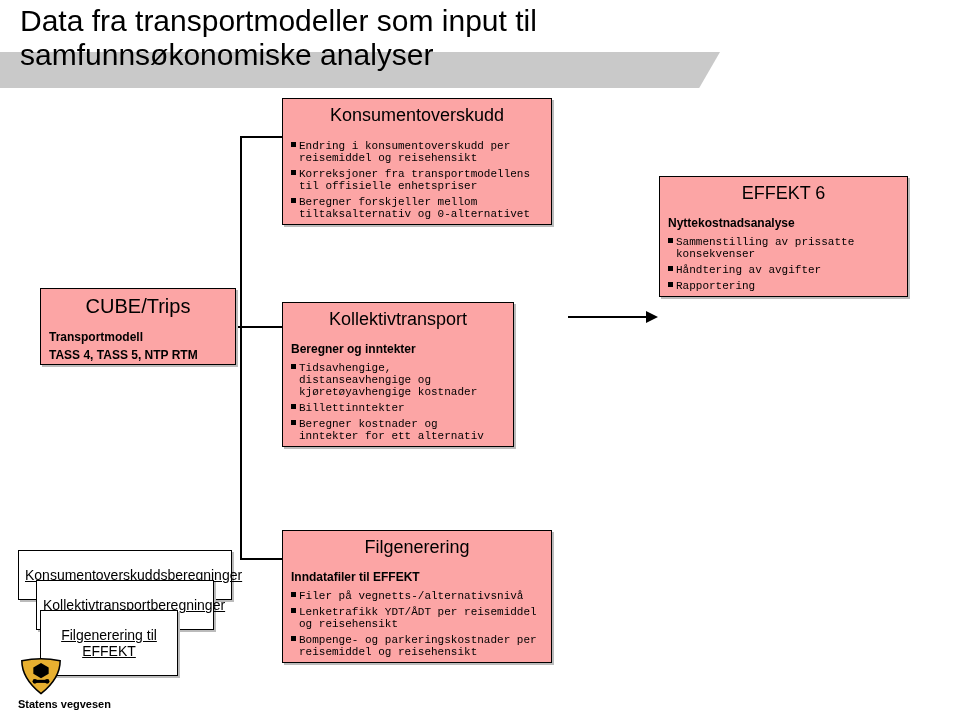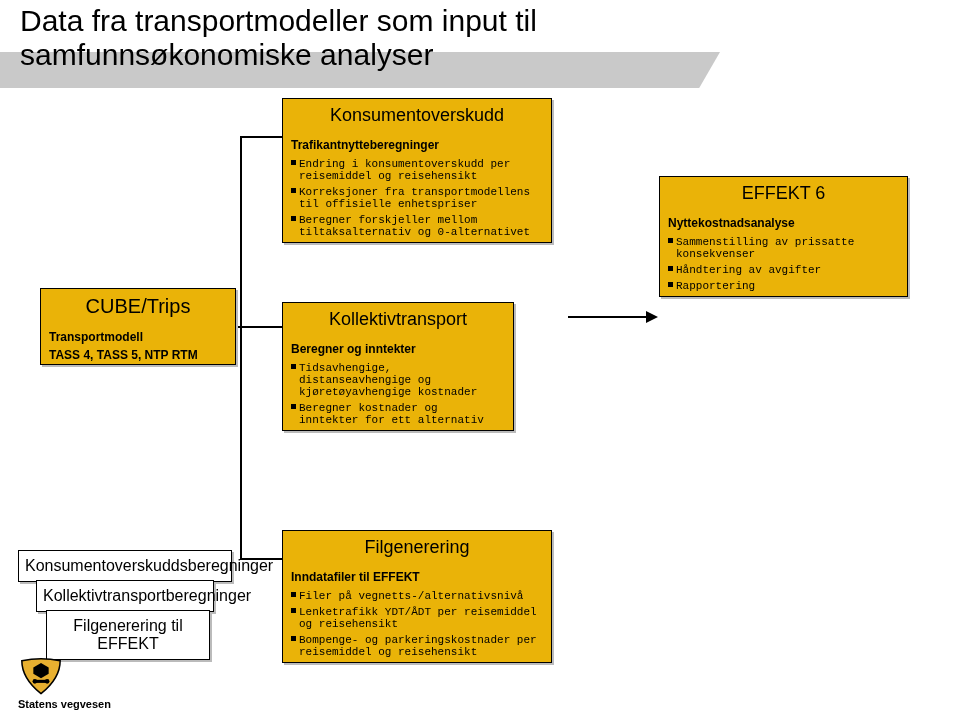--- a/index.html
+++ b/index.html
@@ -25,21 +25,21 @@
     position: absolute;
     top: 4px; left: 20px;
     font-size: 30px;
     z-index: 1;
     font-weight: 400;
   }
   .title .line2 { display:block; }
   .box {
     position: absolute;
     border: 1px solid #000;
-    background: #eab308;
+    background: #fca5a5;
     box-shadow: 2px 2px 0 #bbb;
     z-index: 2;
   }
   .box-title {
     text-align: center;
     font-size: 18px;
     padding: 6px 4px 10px 4px;
   }
   .box-sub {
     font-size: 12px;
@@ -70,28 +70,29 @@
   
   #box-fil { top: 530px; left: 282px; width: 270px; }
   
   #box-eff { top: 176px; left: 659px; width: 249px; }
   
   .mini {
     position: absolute;
     border: 1px solid #000;
     box-shadow: 2px 2px 0 #bbb;
     background: #fff;
-    font-size: 16px;
+    font-size: 14px;
     text-align: center;
-    padding: 6px 6px;
+    padding: 16px 6px;
     z-index: 2;
+    text-decoration: underline;
   }
   #mini1 { top: 550px; left: 18px; width: 214px; }
   #mini2 { top: 580px; left: 36px; width: 178px; }
-  #mini3 { top: 610px; left: 46px; width: 164px; }
+  #mini3 { top: 610px; left: 40px; width: 138px; }
   
   .stem {
     position: absolute;
     background: #000;
     z-index: 1;
   }
   
   
   #f0 { top: 326px; left: 220px; width: 20px; height: 2px; }
   
@@ -130,30 +131,30 @@
 </div>
 
 <div id="box-cube" class="box">
   <div class="box-title">CUBE/Trips</div>
   <div class="box-sub">Transportmodell</div>
   <div class="box-sub">TASS 4, TASS 5, NTP RTM</div>
 </div>
 
 <div id="box-kons" class="box">
   <div class="box-title">Konsumentoverskudd</div>
-  <div class="box-sub">Trafikantnytteberegninger</div>
   <div class="box-bullet">Endring i konsumentoverskudd per reisemiddel og reisehensikt</div>
   <div class="box-bullet">Korreksjoner fra transportmodellens til offisielle enhetspriser</div>
   <div class="box-bullet">Beregner forskjeller mellom tiltaksalternativ og 0-alternativet</div>
 </div>
 
 <div id="box-koll" class="box">
   <div class="box-title">Kollektivtransport</div>
   <div class="box-sub">Beregner og inntekter</div>
   <div class="box-bullet">Tidsavhengige, distanseavhengige og kjøretøyavhengige kostnader</div>
+  <div class="box-bullet">Billettinntekter</div>
   <div class="box-bullet">Beregner kostnader og inntekter for ett alternativ</div>
 </div>
 
 <div id="box-fil" class="box">
   <div class="box-title">Filgenerering</div>
   <div class="box-sub">Inndatafiler til EFFEKT</div>
   <div class="box-bullet">Filer på vegnetts-/alternativsnivå</div>
   <div class="box-bullet">Lenketrafikk YDT/ÅDT per reisemiddel og reisehensikt</div>
   <div class="box-bullet">Bompenge- og parkeringskostnader per reisemiddel og reisehensikt</div>
 </div>

